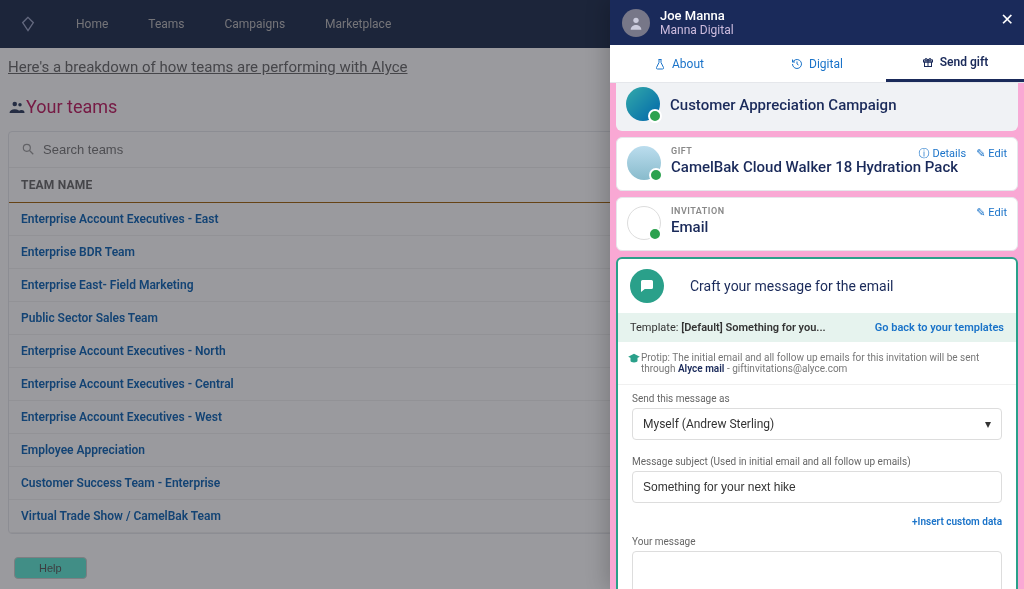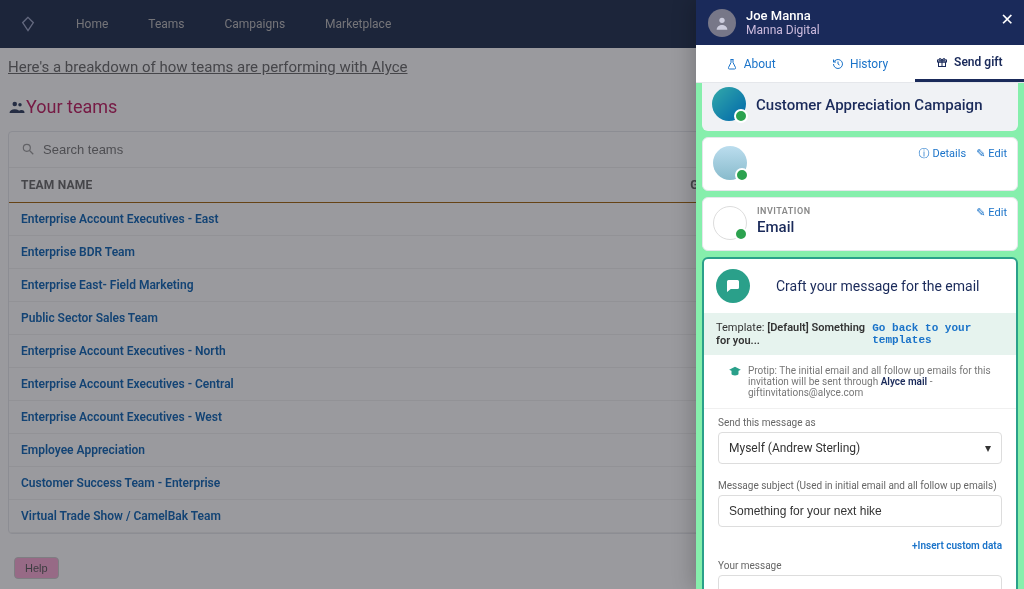--- a/index.html
+++ b/index.html
@@ -12,56 +12,56 @@
 .your-teams-head { display: flex; align-items: center; gap: 0; font-size: 18px; color: #be185d; margin-bottom: 14px; }
 .panel { border: 1px solid #e5e7eb; border-radius: 4px; background: #fff; }
 .search-row { padding: 10px 12px; display: flex; align-items: flex-start; gap: 8px; color: #999; }
 .search-row input { border: none; outline: none; font-size: 13px; flex: 1; color: #555; }
 table { width: 100%; border-collapse: collapse; }
 th { text-align: left; font-size: 12px; font-weight: 700; color: #666; padding: 10px 12px; border-top: 1px solid #eee; border-bottom: 1px solid #a16207; letter-spacing: 0.2px; }
 th.right { text-align: right; }
 td { padding: 9px 12px; border-bottom: 1px solid #f0f0f0; font-size: 12px; }
 td.name a { color: #0a62b3; font-weight: 600; text-decoration: none; }
 td.num { text-align: right; color: #444; }
-.help-btn { position: absolute; left: 14px; bottom: 10px; background: #f9a8d4; border: 1px solid #ccc; border-radius: 4px; padding: 4px 10px; font-size: 11px; color: #555; z-index: 2; }
+.help-btn { position: absolute; left: 14px; bottom: 10px; background: #5eead4; border: 1px solid #ccc; border-radius: 4px; padding: 4px 24px; font-size: 11px; color: #555; z-index: 2; }
 .dim-overlay { position: absolute; inset: 0; background: rgba(30,30,40,0.45); z-index: 5; }
 
 
-.sidepanel { position: absolute; top: 0; right: 0; width: 328px; height: 589px; background: #fff; z-index: 10; display: flex; flex-direction: column; box-shadow: -4px 0 20px rgba(0,0,0,0.2); }
+.sidepanel { position: absolute; top: 0; right: 0; width: 414px; height: 589px; background: #fff; z-index: 10; display: flex; flex-direction: column; box-shadow: -4px 0 20px rgba(0,0,0,0.2); }
 .sp-header { background: #1a2a5a; color: #fff; padding: 8px 12px; display: flex; align-items: center; gap: 10px; position: relative; }
 .sp-header .avatar { width: 28px; height: 28px; border-radius: 50%; background: #778; display: flex; align-items: center; justify-content: center; }
 .sp-header .name { font-size: 13px; font-weight: 500; }
 .sp-header .org { font-size: 12px; color: #cbd; }
 .sp-header .close { position: absolute; right: 10px; top: 10px; color: #fff; font-size: 16px; cursor: pointer; }
 .sp-tabs { display: flex; border-bottom: 1px solid #e5e7eb; background: #fff; }
 .sp-tab { flex: 1; text-align: center; padding: 10px 4px; font-size: 12px; color: #1a73c9; display: flex; align-items: center; justify-content: center; gap: 6px; cursor: pointer; }
 .sp-tab.active { color: #1a2a5a; font-weight: 600; border-bottom: 3px solid #1a2a5a; }
-.sp-body { flex: 1; overflow: hidden; background: #86efac; }
+.sp-body { flex: 1; overflow: hidden; background: #f9a8d4; }
 
 .card { background: #fff; border: 1px solid #e5e7eb; border-radius: 6px; margin: 6px 6px; padding: 8px 10px 10px 10px; position: relative; }
 .card .row1 { display: flex; align-items: flex-start; gap: 10px; }
 .card .thumb { width: 34px; height: 34px; border-radius: 50%; background: #eef; position: relative; flex-shrink: 0; }
 .card .thumb .check { position: absolute; right: -2px; bottom: -2px; width: 14px; height: 14px; border-radius: 50%; background: #2ca24f; border: 2px solid #fff; }
 .card .label { font-size: 9px; letter-spacing: 0.5px; color: #888; font-weight: 600; }
 .card .title { font-size: 15px; color: #1a2a5a; font-weight: 500; margin-top: 2px; }
 .card .actions { position: absolute; right: 10px; top: 8px; display: flex; gap: 10px; font-size: 11px; }
 .card .actions a { color: #1a73c9; text-decoration: none; display: flex; align-items: center; gap: 3px; }
 .card.campaign { margin-top: 0; border-top-left-radius: 0; border-top-right-radius: 0; border-top: none; padding-top: 4px; background: #f0f2f5; border: none; }
 .card.campaign .row1 { align-items: center; }
 .card.campaign .title { font-size: 15px; }
 
 .msg-card { background: #fff; border: 2px solid #2aa08a; border-radius: 6px; margin: 6px 6px 0 6px; }
 .msg-head { display: flex; align-items: center; gap: 26px; padding: 10px 12px; }
 .msg-head .icon-circ { width: 34px; height: 34px; border-radius: 50%; background: #2aa08a; display: flex; align-items: center; justify-content: center; color: #fff; }
 .msg-head .title { font-size: 14px; color: #1a2a5a; }
 .tmpl-bar { background: #e6f3ee; padding: 8px 12px; display: flex; justify-content: space-between; align-items: center; font-size: 11px; }
 .tmpl-bar .left { color: #333; }
 .tmpl-bar .left .name { font-weight: 600; }
-.tmpl-bar a { color: #1a73c9; font-weight: 600; text-decoration: none; font-size: 11px; font-family: Liberation Mono, monospace; }
-.protip { display: flex; gap: 6px; padding: 10px 24px; font-size: 10px; color: #777; border-bottom: 1px solid #f0f0f0; }
+.tmpl-bar a { color: #1a73c9; font-weight: 600; text-decoration: none; font-size: 11px; }
+.protip { display: flex; gap: 0; padding: 10px 9px; font-size: 10px; color: #777; border-bottom: 1px solid #f0f0f0; }
 .protip .picon { color: #2aa08a; font-size: 14px; }
 .protip .em { color: #1a2a5a; font-weight: 600; }
 .form-sec { padding: 8px 14px; }
 .form-sec .flabel { font-size: 10px; color: #666; margin-bottom: 4px; }
 .form-sec .select { border: 1px solid #ddd; border-radius: 4px; padding: 8px 10px; font-size: 12px; display: flex; justify-content: space-between; align-items: center; color: #333; }
 .form-sec .input { border: 1px solid #ddd; border-radius: 4px; padding: 8px 10px; font-size: 12px; width: 100%; color: #333; }
 .insert-link { text-align: right; padding: 2px 14px 4px; }
 .insert-link a { color: #1a73c9; font-size: 10px; font-weight: 600; text-decoration: none; }
 .msg-body-sec { padding: 4px 14px; }
 .msg-body-sec .flabel { font-size: 10px; color: #666; margin-bottom: 4px; }
@@ -202,21 +202,21 @@
       <span>About</span>
     </div>
     <div class="sp-tab">
       <span>
         <svg width="12" height="12" viewBox="0 0 24 24" fill="none" stroke="#1a73c9" stroke-width="2">
             <path d="M3 12a9 9 0 1 0 3-6.7L3 8"></path>
             <path d="M3 3v5h5"></path>
             <path d="M12 7v5l3 2"></path>
           </svg>
       </span>
-      <span>History</span>
+      <span>Digital</span>
     </div>
     <div class="sp-tab active">
       <span>
         <svg width="12" height="12" viewBox="0 0 24 24" fill="none" stroke="#1a2a5a" stroke-width="2">
             <rect x="3" y="8" width="18" height="4"></rect>
             <rect x="5" y="12" width="14" height="9"></rect>
             <path d="M12 8v13M12 8c-2-4-6-4-6-1s3 1 6 1m0 0c2-4 6-4 6-1s-3 1-6 1"></path>
           </svg>
       </span>
       <span>Send gift</span>
@@ -244,20 +244,24 @@
         </a>
         <a href="#">
           <span>✎</span>
           <span>Edit</span>
         </a>
       </div>
       <div class="row1">
         <div class="thumb" style="background:linear-gradient(#bde,#8bc)">
             <div class="check"></div>
           </div>
+        <div>
+          <div class="label">GIFT</div>
+          <div class="title">CamelBak Cloud Walker 18 Hydration Pack</div>
+        </div>
       </div>
     </div>
 
     <div class="card">
       <div class="actions">
         <a href="#">
           <span>✎</span>
           <span>Edit</span>
         </a>
       </div>

